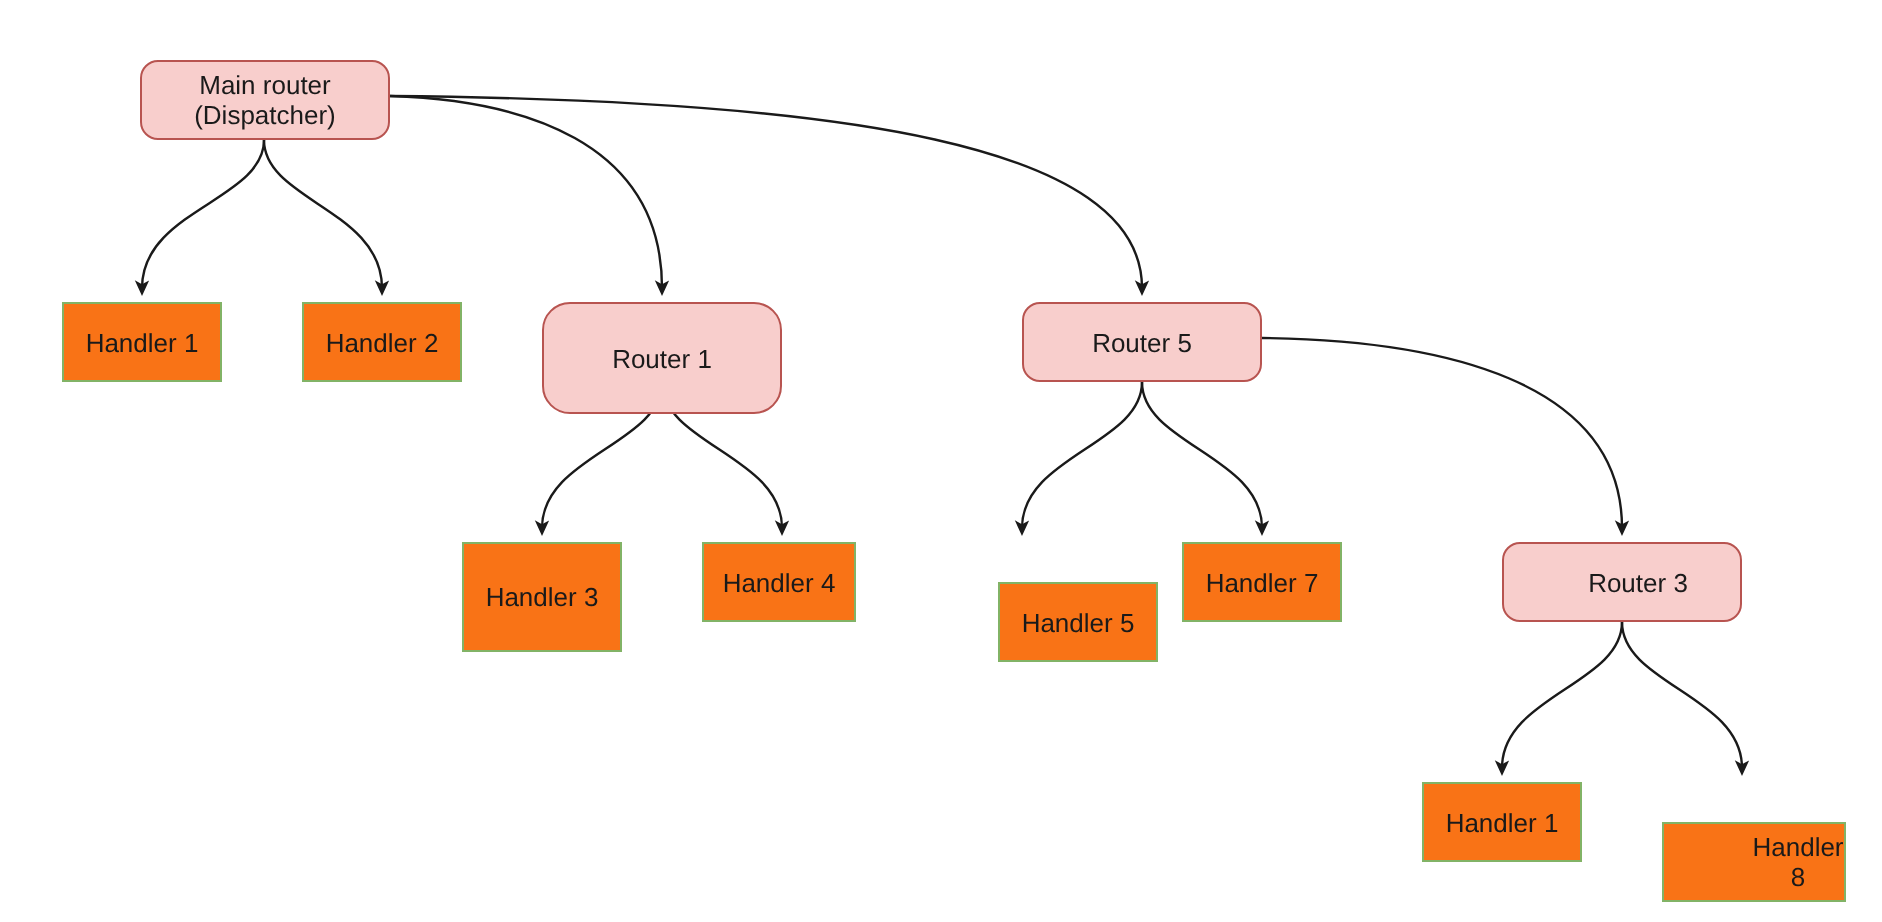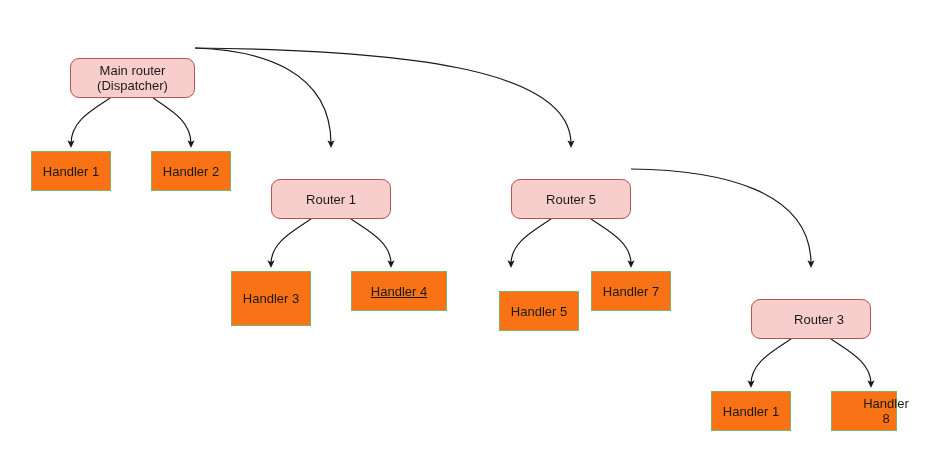--- a/index.html
+++ b/index.html
@@ -42,21 +42,20 @@
     line-height: 15px;
     color: #1a1a1a;
     border-style: solid;
     border-width: 1px;
     user-select: none;
   }
   .node-router {
     background: #f8cecc;
     border-color: #b85450;
     border-radius: 9px;
-    margin-top: 28px;
   }
   .node-handler {
     background: #f97316;
     border-color: #82b366;
     border-radius: 0;
   }
   .node-label {
     display: block;
     white-space: pre-line;
     padding: 0 4px;
@@ -92,42 +91,42 @@
       <div class="node node-router" style="left: 70px; top: 30px; width: 125px; height: 40px;">
         <span class="node-label">Main router
 (Dispatcher)</span>
       </div>
       <div class="node node-handler" style="left: 31px; top: 151px; width: 80px; height: 40px;">
         <span class="node-label">Handler 1</span>
       </div>
       <div class="node node-handler" style="left: 151px; top: 151px; width: 80px; height: 40px;">
         <span class="node-label">Handler 2</span>
       </div>
-      <div class="node node-router" style="left: 271px; top: 151px; width: 120px; height: 40px;">
+      <div class="node node-router" style="left: 271px; top: 151px; width: 120px; height: 56px; border-radius: 14px;">
         <span class="node-label">Router 1</span>
       </div>
       <div class="node node-router" style="left: 511px; top: 151px; width: 120px; height: 40px;">
         <span class="node-label">Router 5</span>
       </div>
       <div class="node node-handler" style="left: 231px; top: 271px; width: 80px; height: 55px;">
         <span class="node-label">Handler 3</span>
       </div>
-      <div class="node node-handler" style="left: 351px; top: 271px; width: 96px; height: 40px; text-decoration: underline;">
+      <div class="node node-handler" style="left: 351px; top: 271px; width: 77px; height: 40px;">
         <span class="node-label">Handler 4</span>
       </div>
       <div class="node node-handler" style="left: 499px; top: 271px; width: 80px; height: 40px; margin-top: 20px;">
         <span class="node-label">Handler 5</span>
       </div>
       <div class="node node-handler" style="left: 591px; top: 271px; width: 80px; height: 40px;">
         <span class="node-label">Handler 7</span>
       </div>
       <div class="node node-router" style="left: 751px; top: 271px; width: 120px; height: 40px; padding-left: 16px;">
         <span class="node-label">Router 3</span>
       </div>
       <div class="node node-handler" style="left: 711px; top: 391px; width: 80px; height: 40px;">
         <span class="node-label">Handler 1</span>
       </div>
-      <div class="node node-handler" style="left: 831px; top: 391px; width: 66px; height: 40px; padding-left: 44px;">
+      <div class="node node-handler" style="left: 831px; top: 411px; width: 92px; height: 40px; padding-left: 44px;">
         <span class="node-label">Handler 8</span>
       </div>
     </div>
 
 </div>
 
 </body></html>

